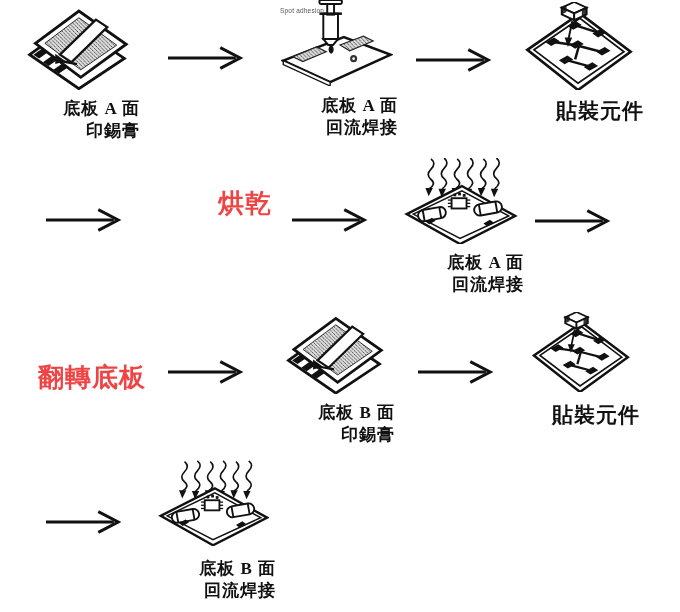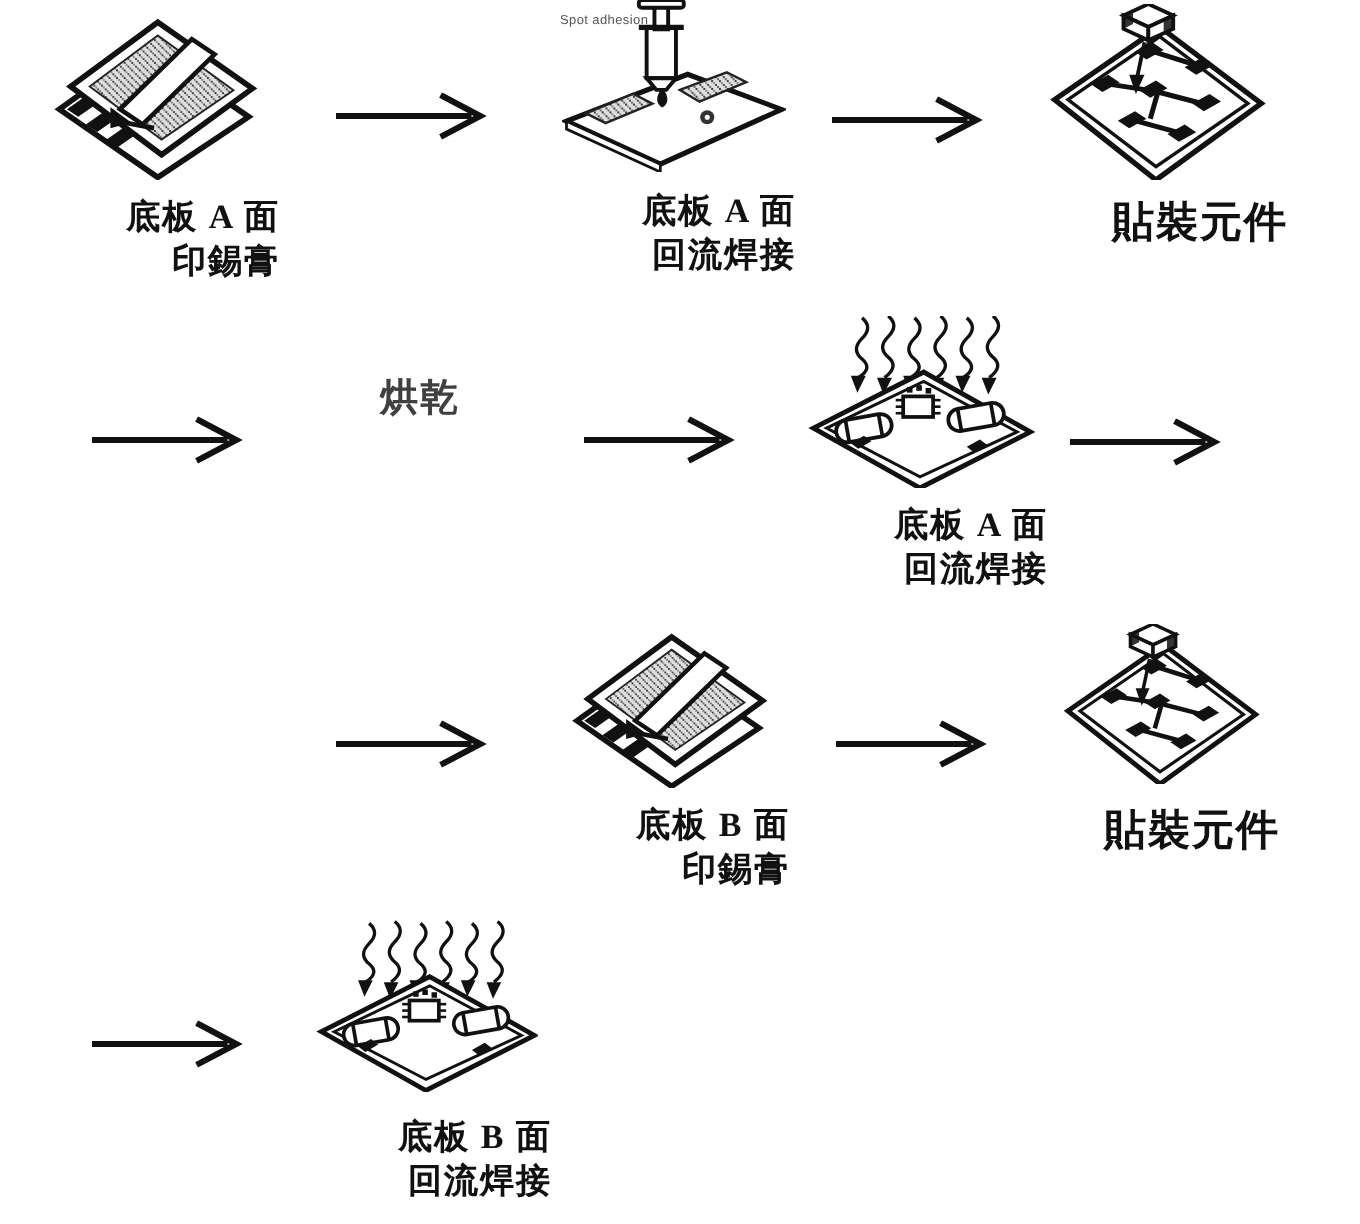--- a/index.html
+++ b/index.html
@@ -22,24 +22,24 @@
     color: #111111;
     font-size: 17px;
     line-height: 1.3;
     letter-spacing: 1px;
     white-space: nowrap;
     margin-top: 8px;
   }
   .label.big { font-size: 21px; }
   .textnode {
     position: absolute;
-    text-align: center;
+    text-align: right;
     font-weight: 700;
-    color: #404040;
-    font-size: 19px;
+    color: #ef4444;
+    font-size: 26px;
     line-height: 1.25;
     letter-spacing: 1px;
     white-space: nowrap;
   }
   .arrow { position: absolute; }
   .annotation {
     position: absolute;
     left: 4px; top: 7px;
     font-family: "Liberation Sans", "DejaVu Sans", sans-serif;
     font-size: 6.5px;
@@ -242,20 +242,23 @@
     <div class="label">
       <span>底板 A 面</span><br>
       <span>回流焊接</span>
     </div>
   </div>
 
   <svg class="arrow" style="left:535px; top:209px;" width="78" height="24">
       <use href="#sym-arrow"></use>
     </svg>
 
+  <div class="textnode" style="left:34px; top:362px; width:112px;">
+    <span>翻轉底板</span>
+  </div>
 
   <svg class="arrow" style="left:168px; top:360px;" width="78" height="24">
       <use href="#sym-arrow"></use>
     </svg>
 
   <div class="node" style="left:273px; top:314px; width:122px;">
     <svg class="pic" width="102" height="80">
         <use href="#sym-stencil"></use>
       </svg>
     <div class="label">

